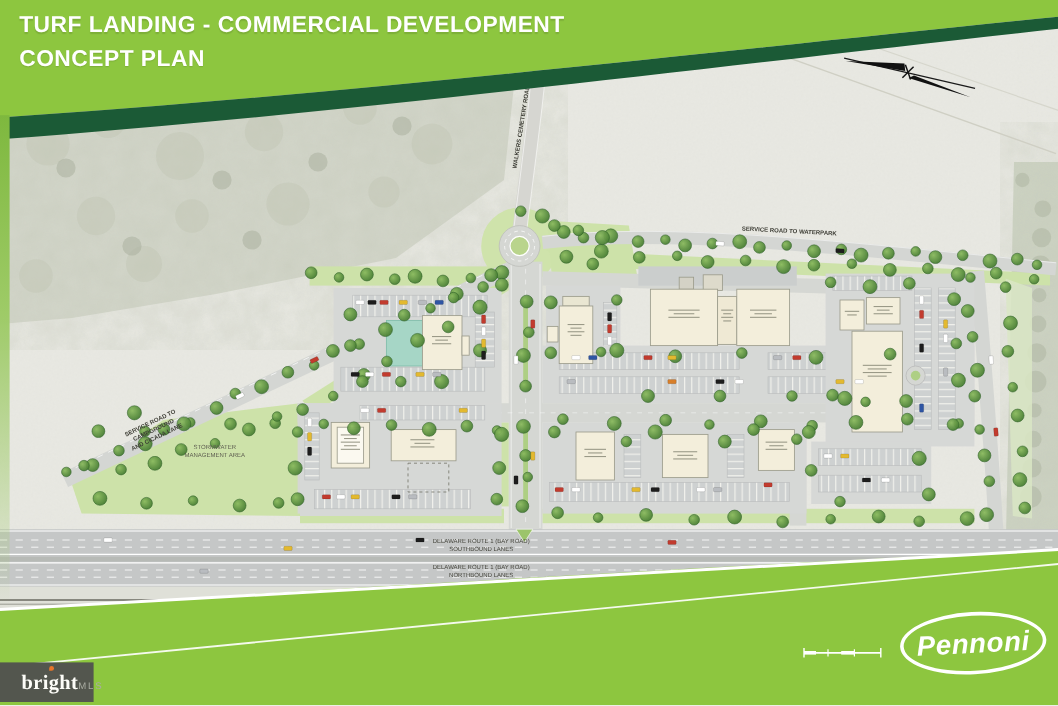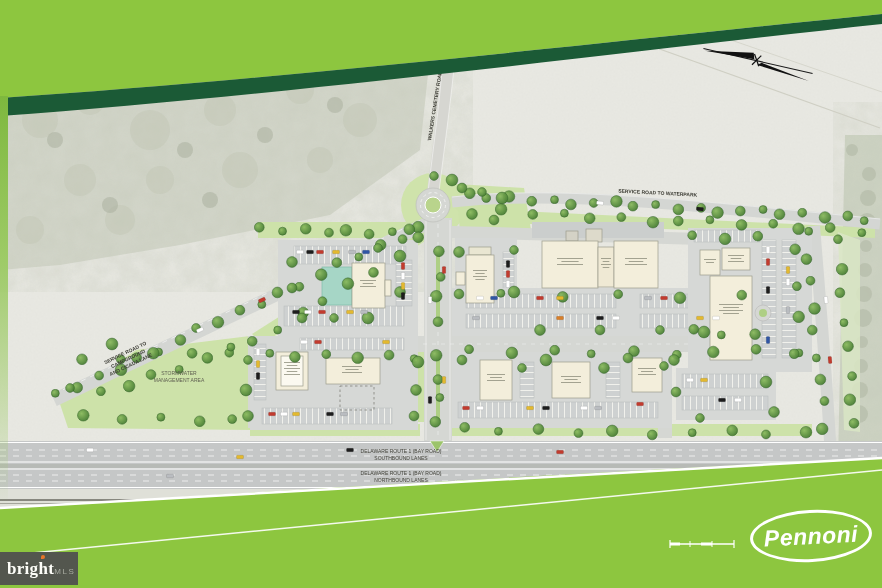--- a/index.html
+++ b/index.html
@@ -16,21 +16,21 @@
          white-space:pre-line;text-shadow:0 1px 1px rgba(0,0,0,.12);}
   #leftbar{position:absolute;left:0;top:96px;width:8px;height:410px;z-index:3;
            background:linear-gradient(#7eb83e,#9ecb67 40%,rgba(158,203,103,0));}
   #northarrow{position:absolute;left:698px;top:38px;z-index:2;}
   #pennoni{position:absolute;left:750px;top:510px;width:116px;height:46px;z-index:6;
            border:3px solid #fff;border-radius:50%;display:flex;align-items:center;
            justify-content:center;transform:rotate(-3deg);color:#fff;
            font-style:italic;font-weight:bold;font-size:23px;letter-spacing:.5px;}
   #scalebar{position:absolute;left:668px;top:536px;z-index:6;}
   #brightmls{position:absolute;left:0;top:552px;width:78px;height:33px;z-index:7;
-             background:#53564e;display:flex;align-items:center;padding-left:7px;
+             background:#53564e;display:flex;align-items:center;padding-left:18px;
              box-sizing:border-box;}
   #brightmls .b{color:#fdfdf8;font-family:"Liberation Serif",serif;font-size:17px;
                 font-weight:bold;letter-spacing:.3px;position:relative;}
   #brightmls .dot{position:absolute;left:41px;top:3px;width:4px;height:4px;
                   border-radius:50% 50% 50% 0;background:#e8762a;z-index:8;}
   #brightmls .m{color:#a9aca2;font-size:8px;letter-spacing:1.6px;margin-left:0;
                 margin-top:5px;}
 </style>
 </head>
 <body>
@@ -560,20 +560,22 @@
       <polygon points="64,24 114,31 60,27" fill="#111"></polygon>
       <line x1="55" y1="17" x2="62" y2="28" stroke="#111" stroke-width="1.2"></line>
       <line x1="62" y1="17" x2="55" y2="28" stroke="#111" stroke-width="1.2"></line>
     </g>
   </svg>
 
   <svg id="hdr" width="882" height="130" viewBox="0 0 882 130">
     <path d="M0,0 L882,0 L882,14 C640,38 300,78 0,98 Z" fill="#8dc63f"></path>
     <path d="M0,98 C300,78 640,38 882,14 L882,24 C640,50 300,94 0,116 Z" fill="#1b5a36"></path>
   </svg>
+  <div class="title">TURF LANDING - COMMERCIAL DEVELOPMENT
+CONCEPT PLAN</div>
   <div id="leftbar"></div>
 
   <svg id="ftr" width="882" height="158" viewBox="0 430 882 158">
     <path d="M0,508 C260,492 520,476 882,458 L882,588 L0,588 Z" fill="#8dc63f"></path>
     <path d="M0,508 C260,492 520,476 882,458" stroke="#ffffff" stroke-width="2.5" fill="none"></path>
     <path d="M0,556 C300,528 600,498 882,470" stroke="#ffffff" stroke-width="1.5" fill="none" opacity=".9"></path>
   </svg>
   <div id="pennoni">
     <span>Pennoni</span>
   </div>

